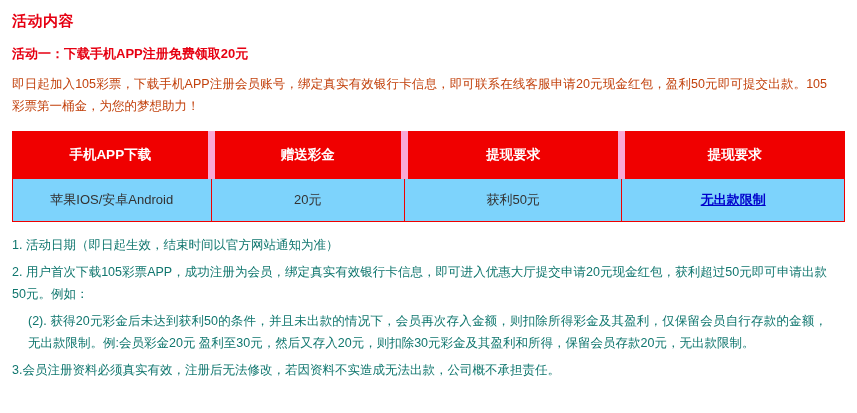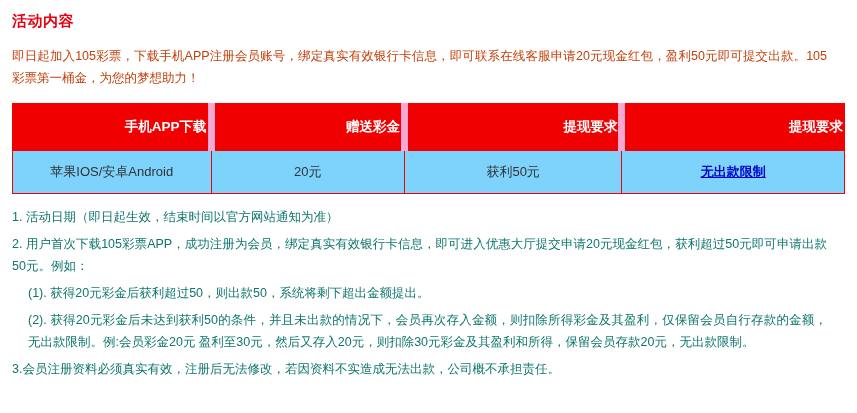--- a/index.html
+++ b/index.html
@@ -47,21 +47,21 @@
     margin: 0 0 12px 0;
     table-layout: fixed;
   }
   table.promo th {
     background: #f00000;
     color: #ffffff;
     font-size: 13.5px;
     font-weight: bold;
     height: 44px;
     border: 1px solid #f00000;
-    text-align: right;
+    text-align: center;
     vertical-align: middle;
   }
   table.promo th + th {
     border-left: 7px solid #f9a8d4;
   }
   table.promo td {
     border: 1px solid #f00000;
     height: 40px;
     text-align: center;
     vertical-align: middle;
@@ -92,20 +92,21 @@
     padding-left: 16px;
   }
 </style>
 </head>
 <body>
 
 <div class="page">
 
   <div class="main-title">活动内容</div>
 
+  <div class="sub-title">活动一：下载手机APP注册免费领取20元</div>
 
   <div class="intro">即日起加入105彩票，下载手机APP注册会员账号，绑定真实有效银行卡信息，即可联系在线客服申请20元现金红包，盈利50元即可提交出款。105彩票第一桶金，为您的梦想助力！</div>
 
   <table class="promo">
     <thead>
       <tr>
         <th style="width:24%">手机APP下载</th>
         <th style="width:23%">赠送彩金</th>
         <th style="width:26%">提现要求</th>
         <th style="width:27%">提现要求</th>
@@ -119,18 +120,17 @@
         <td class="link-cell">
           <a href="#">无出款限制</a>
         </td>
       </tr>
     </tbody>
   </table>
 
   <ol class="rules">
     <li>1. 活动日期（即日起生效，结束时间以官方网站通知为准）</li>
     <li>2. 用户首次下载105彩票APP，成功注册为会员，绑定真实有效银行卡信息，即可进入优惠大厅提交申请20元现金红包，获利超过50元即可申请出款50元。例如：</li>
-    <li class="indent">(1). 获得20元彩金后获利超过50，则出款50，系统将剩下超出金额提出。</li>
     <li class="indent">(2). 获得20元彩金后未达到获利50的条件，并且未出款的情况下，会员再次存入金额，则扣除所得彩金及其盈利，仅保留会员自行存款的金额，无出款限制。例:会员彩金20元 盈利至30元，然后又存入20元，则扣除30元彩金及其盈利和所得，保留会员存款20元，无出款限制。</li>
     <li>3.会员注册资料必须真实有效，注册后无法修改，若因资料不实造成无法出款，公司概不承担责任。</li>
   </ol>
 
 </div>
 
 </body></html>

